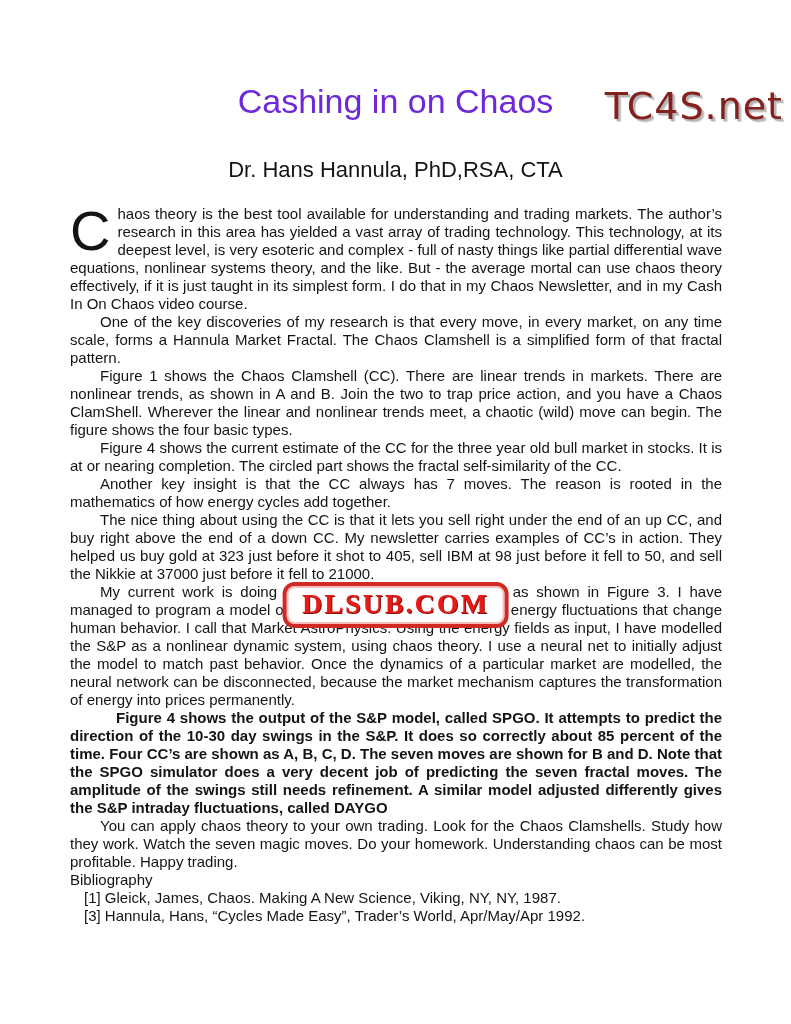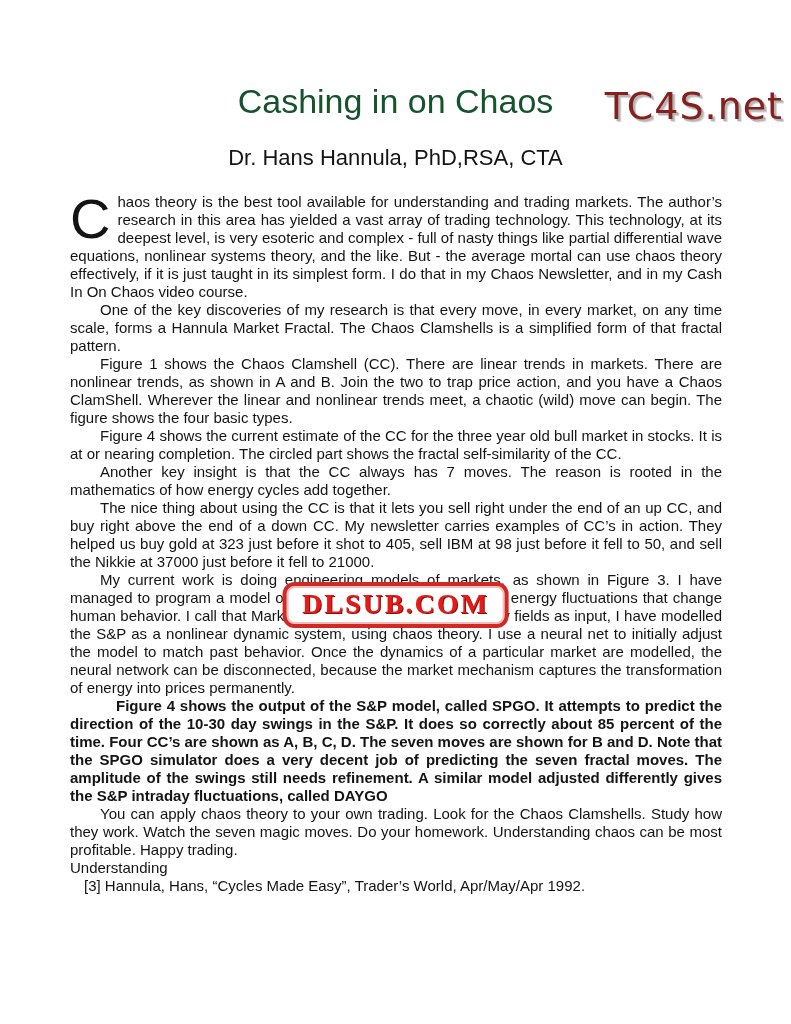--- a/index.html
+++ b/index.html
@@ -18,24 +18,24 @@
     font-weight: 400; font-size: 38px; letter-spacing: 1px;
     color: #84211e;
     text-shadow: 2px 2px 0 #b5b5b5, 3px 3px 0 #d6d6d6;
   }
 
   .title {
     margin: 82px 0 0 0;
     text-align: center;
     font-weight: 400;
     font-size: 34px;
-    color: #14532d;
+    color: #6d28d9;
   }
   .author {
-    margin-top: 24px;
+    margin-top: 36px;
     text-align: center;
     font-size: 22px;
     color: #141414;
   }
 
   .article {
     margin: 22px 69px 0 70px;
     font-size: 15px;
     line-height: 18px;
     text-align: justify;
@@ -79,30 +79,31 @@
 
   <div class="brand-top">TC4S.net</div>
 
   <h1 class="title">Cashing in on Chaos</h1>
 
   <div class="author">Dr. Hans Hannula, PhD,RSA, CTA</div>
 
   <div class="article">
     <p class="first"><span class="dropcap">C</span><span>haos theory is the best tool available for understanding and trading markets. The author’s research in this area has yielded a vast array of trading technology. This technology, at its deepest level, is very esoteric and complex - full of nasty things like partial differential wave equations, nonlinear systems theory, and the like. But - the average mortal can use chaos theory effectively, if it is just taught in its simplest form. I do that in my Chaos Newsletter, and in my Cash In On Chaos video course.</span></p>
 
-    <p>One of the key discoveries of my research is that every move, in every market, on any time scale, forms a Hannula Market Fractal. The Chaos Clamshells is a simplified form of that fractal pattern.</p>
+    <p>One of the key discoveries of my research is that every move, in every market, on any time scale, forms a Hannula Market Fractal. The Chaos Clamshell is a simplified form of that fractal pattern.</p>
     <p>Figure 1 shows the Chaos Clamshell (CC). There are linear trends in markets. There are nonlinear trends, as shown in A and B. Join the two to trap price action, and you have a Chaos ClamShell. Wherever the linear and nonlinear trends meet, a chaotic (wild) move can begin. The figure shows the four basic types.</p>
     <p>Figure 4 shows the current estimate of the CC for the three year old bull market in stocks. It is at or nearing completion. The circled part shows the fractal self-similarity of the CC.</p>
     <p>Another key insight is that the CC always has 7 moves. The reason is rooted in the mathematics of how energy cycles add together.</p>
     <p>The nice thing about using the CC is that it lets you sell right under the end of an up CC, and buy right above the end of a down CC. My newsletter carries examples of CC’s in action. They helped us buy gold at 323 just before it shot to 405, sell IBM at 98 just before it fell to 50, and sell the Nikkie at 37000 just before it fell to 21000.</p>
     <p>My current work is doing engineering models of markets, as shown in Figure 3. I have managed to program a model of the solar system and model the energy fluctuations that change human behavior. I call that Market AstroPhysics. Using the energy fields as input, I have modelled the S&amp;P as a nonlinear dynamic system, using chaos theory. I use a neural net to initially adjust the model to match past behavior. Once the dynamics of a particular market are modelled, the neural network can be disconnected, because the market mechanism captures the transformation of energy into prices permanently.</p>
     <p class="indent-deep">Figure 4 shows the output of the S&amp;P model, called SPGO. It attempts to predict the direction of the 10-30 day swings in the S&amp;P. It does so correctly about 85 percent of the time. Four CC’s are shown as A, B, C, D. The seven moves are shown for B and D. Note that the SPGO simulator does a very decent job of predicting the seven fractal moves. The amplitude of the swings still needs refinement. A similar model adjusted differently gives the S&amp;P intraday fluctuations, called DAYGO</p>
     <p>You can apply chaos theory to your own trading. Look for the Chaos Clamshells. Study how they work. Watch the seven magic moves. Do your homework. Understanding chaos can be most profitable. Happy trading.</p>
 
-    <div class="bib-title">Understanding</div>
+    <div class="bib-title">Bibliography</div>
+    <div class="bib">[1] Gleick, James, Chaos. Making A New Science, Viking, NY, NY, 1987.</div>
     <div class="bib">[3] Hannula, Hans, “Cycles Made Easy”, Trader’s World, Apr/May/Apr 1992.</div>
   </div>
 
   <div class="watermark">
     <span>DLSUB.COM</span>
   </div>
 
 </div>
 
 </body></html>

